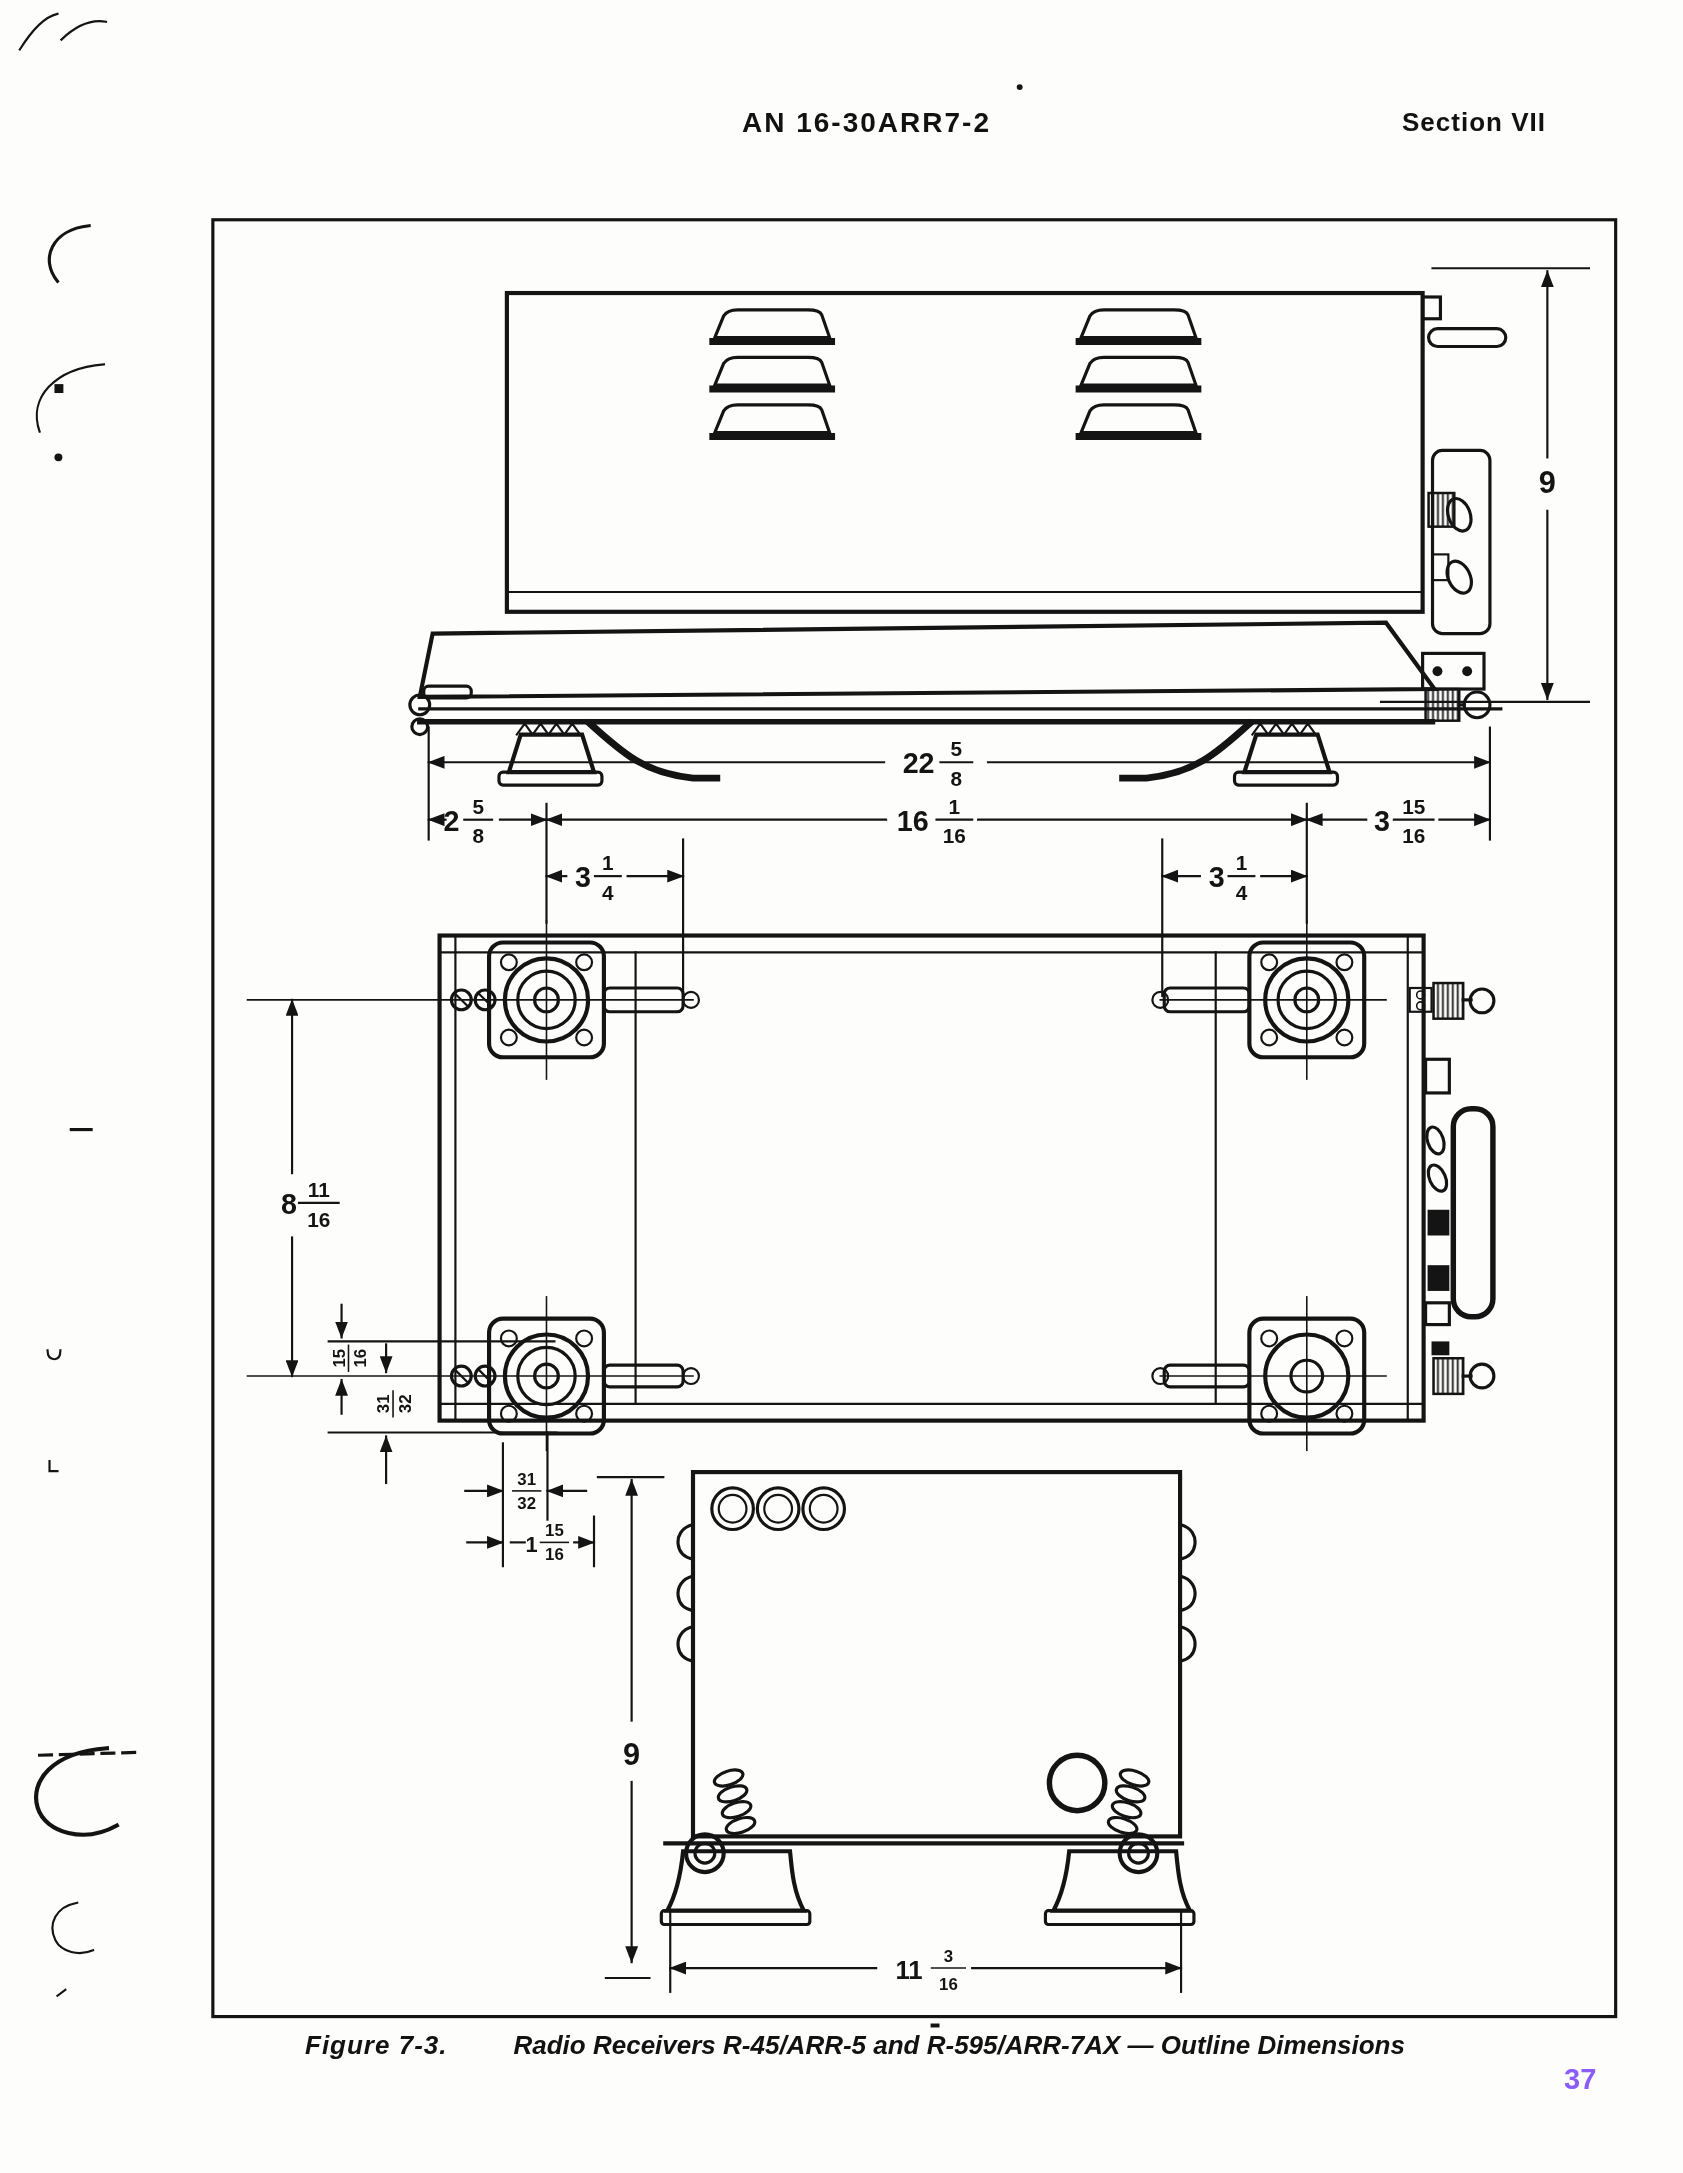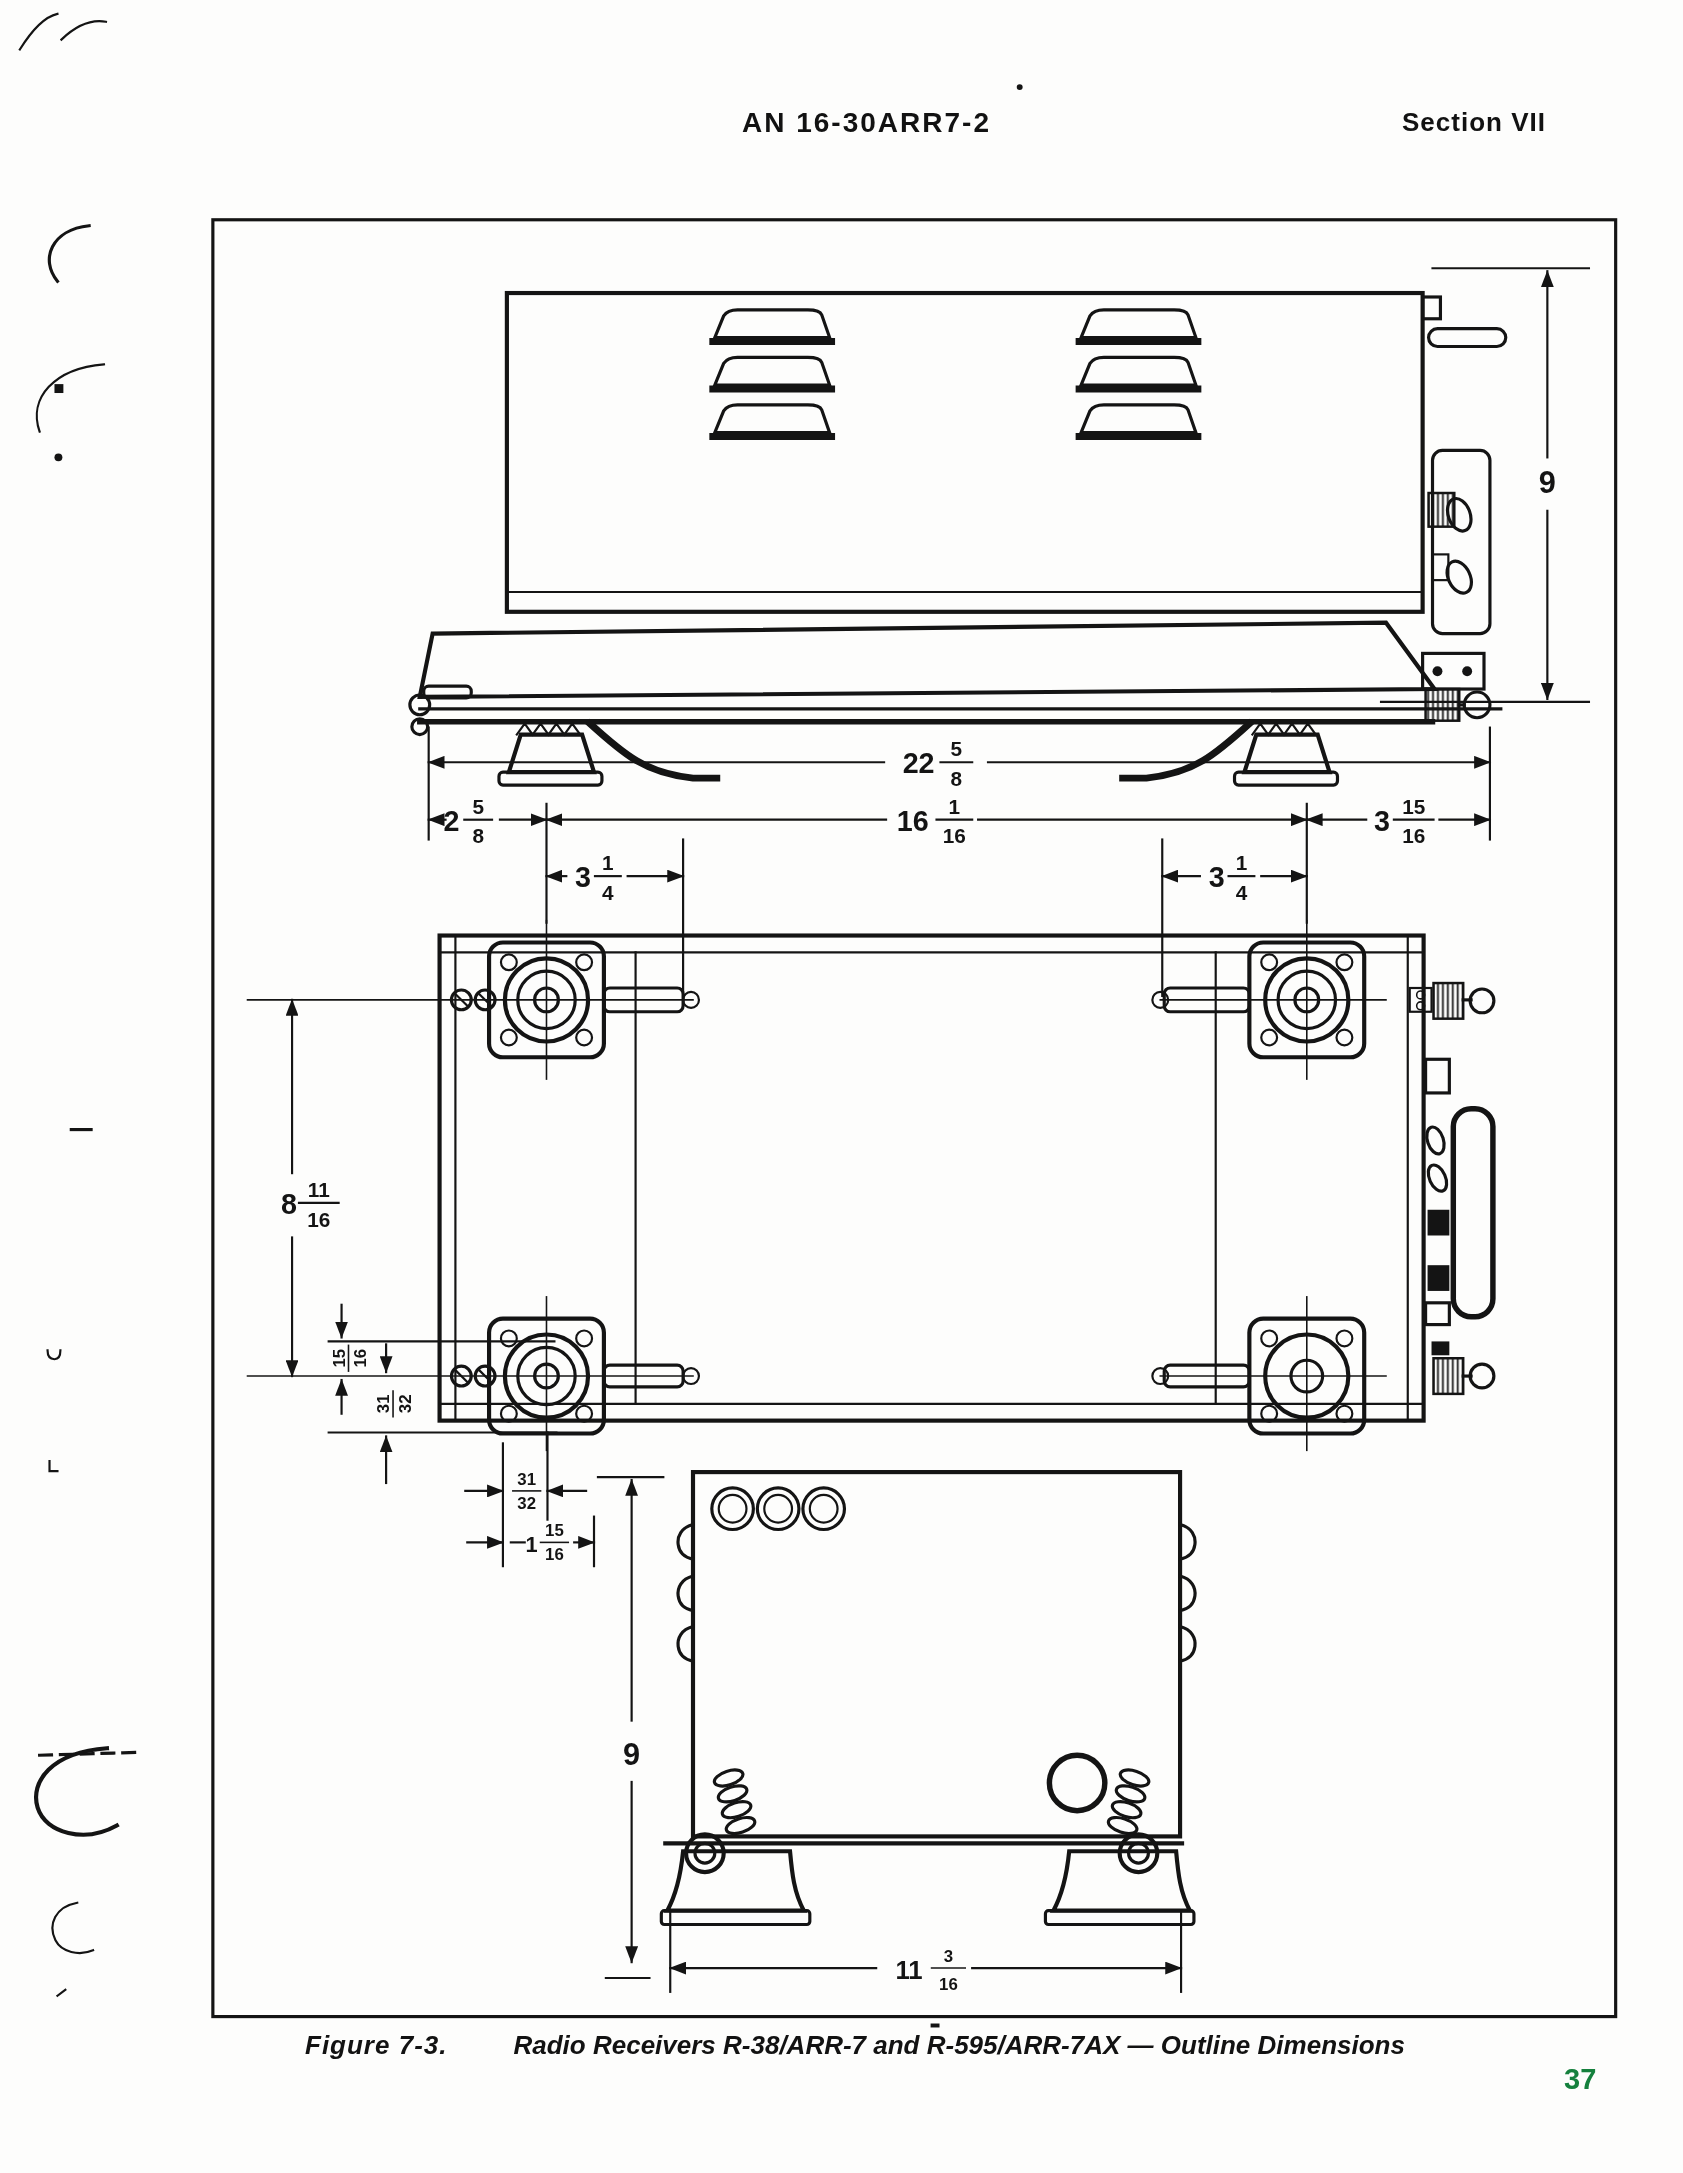--- a/index.html
+++ b/index.html
@@ -3,21 +3,21 @@
 <meta charset="utf-8">
 <style>
   html,body{margin:0;padding:0;background:#ffffff;}
   body{width:1683px;height:2173px;position:relative;font-family:"Liberation Sans",sans-serif;overflow:hidden;}
   .page{position:absolute;inset:0;background:#fdfdfc;}
   .hdr{position:absolute;top:107px;color:#121212;font-weight:700;font-size:28px;letter-spacing:2px;white-space:nowrap;}
   .hdr-doc{left:742px;text-align:center;}
   .hdr-sec{left:1402px;font-size:26px;letter-spacing:1px;}
   .caption{position:absolute;left:305px;top:2030px;width:1139px;color:#121212;font-weight:700;font-style:italic;font-size:26px;white-space:nowrap;}
   .caption .cap-label{margin-right:66px;letter-spacing:1px;}
-  .pagenum{position:absolute;left:1564px;top:2063px;color:#15803d;font-weight:700;font-size:29px;text-align:center;}
+  .pagenum{position:absolute;left:1564px;top:2063px;color:#8b5cf6;font-weight:700;font-size:29px;text-align:center;}
   svg{position:absolute;left:0;top:0;}
   svg *{vector-effect:none;}
   .ln{stroke:#141414;fill:none;stroke-linecap:square;}
   .s1{stroke-width:1.6px;}
   .s2{stroke-width:2.2px;}
   .s3{stroke-width:3.2px;}
   .s4{stroke-width:4.2px;}
   .s5{stroke-width:5.5px;}
   .s7{stroke-width:7px;}
   .blk{fill:#141414;stroke:none;}
@@ -410,19 +410,19 @@
     <path d="M78,1922 C56,1926 48,1944 56,1960 C62,1972 80,1976 94,1970" class="ln s2"></path>
     <line x1="58" y1="2016" x2="66" y2="2010" class="ln s2"></line>
     <rect x="940" y="2044" width="9" height="4" class="blk"></rect>
   </g>
 </svg>
 
   <div class="hdr hdr-doc">AN 16-30ARR7-2</div>
   <div class="hdr hdr-sec">Section VII</div>
 
   <div class="caption">
-    <span class="cap-label">Figure 7-3.</span><span>Radio Receivers R-38/ARR-7 and R-595/ARR-7AX — Outline Dimensions</span>
+    <span class="cap-label">Figure 7-3.</span><span>Radio Receivers R-45/ARR-5 and R-595/ARR-7AX — Outline Dimensions</span>
   </div>
 
   <div class="pagenum">37</div>
 
 </div>
 
 
 </body></html>

